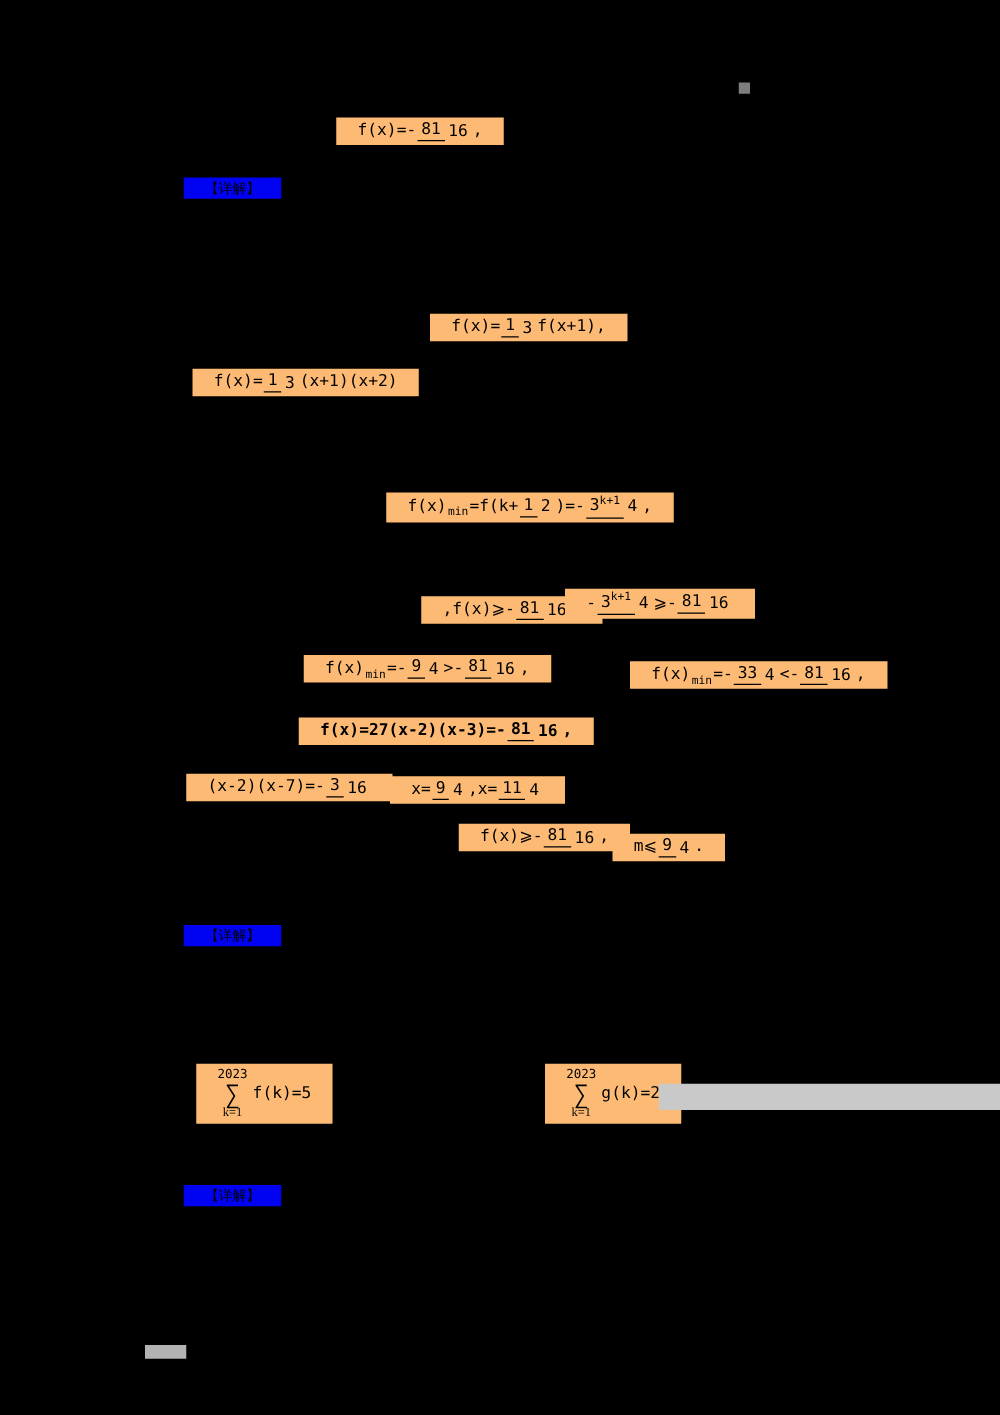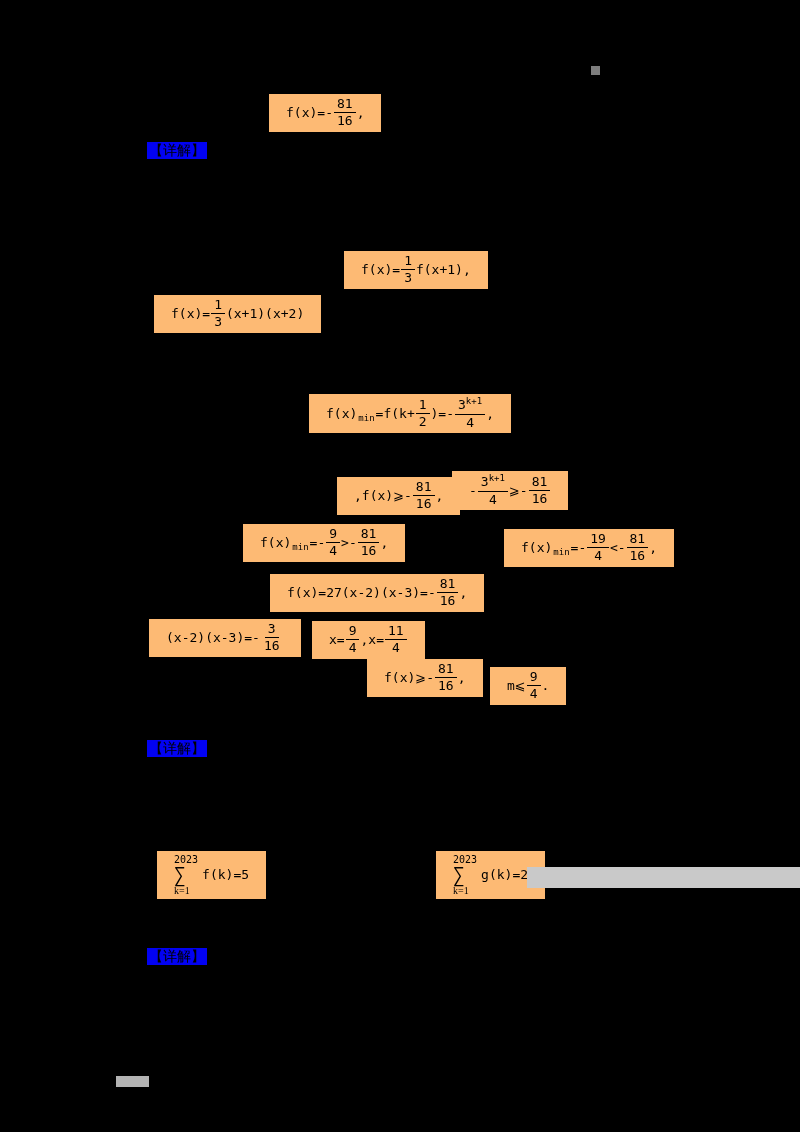--- a/index.html
+++ b/index.html
@@ -23,21 +23,21 @@
     font-size:13px;
     line-height:1.2;
     padding:3px 17px;
     display:inline-flex;
     align-items:center;
     white-space:pre;
   }
   .formula .txt { display:inline-block; }
   .frac {
     display:inline-flex;
-    flex-direction:column;
+    flex-direction:row;
     align-items:center;
     margin:0 1px;
     vertical-align:middle;
   }
   .frac .num {
     display:block;
     border-bottom:1px solid #000;
     padding:0 3px 1px 3px;
     line-height:1.1;
     text-align:center;
@@ -55,31 +55,31 @@
     margin:0 1px;
   }
   .msup {
     font-size:9px;
     vertical-align:super;
     line-height:1;
   }
   .sum {
     display:inline-flex;
     flex-direction:column;
-    align-items:flex-start;
+    align-items:center;
     margin-right:4px;
   }
   .sum-top { font-size:10px; line-height:11px; }
   .sum-sigma { font-size:20px; line-height:20px; }
   .sum-bot { font-size:10px; line-height:11px;font-family:Liberation Serif, serif; }
   .blue-label {
     position:absolute;
     height:17px;
-    padding:1px 2px;
-    font-size:14px;
+    padding:1px 17px;
+    font-size:11px;
     line-height:15px;
     color:#000;
     font-family:"DejaVu Sans",sans-serif;
     white-space:nowrap;
     overflow:hidden;
   }
   .artifact { position:absolute; }
 </style>
 </head>
 <body>
@@ -90,23 +90,23 @@
   <div class="blue-label" style="left: 147px; top: 740px; background: rgb(2, 2, 242);">【详解】</div>
   <div class="blue-label" style="left: 147px; top: 948px; background: rgb(2, 2, 242);">【详解】</div>
 
   <div class="formula" style="left:269px; top:94px;"><span class="txt">f(x)=-</span><span class="frac"><span class="num">81</span><span class="den">16</span></span><span class="txt">,</span></div>
   <div class="formula" style="left:344px; top:251px;"><span class="txt">f(x)=</span><span class="frac"><span class="num">1</span><span class="den">3</span></span><span class="txt">f(x+1)</span><span class="txt">,</span></div>
   <div class="formula" style="left:154px; top:295px;"><span class="txt">f(x)=</span><span class="frac"><span class="num">1</span><span class="den">3</span></span><span class="txt">(x+1)(x+2)</span></div>
   <div class="formula" style="left:309px; top:394px;"><span class="txt">f(x)</span><span class="msub">min</span><span class="txt">=f(k+</span><span class="frac"><span class="num">1</span><span class="den">2</span></span><span class="txt">)=-</span><span class="frac"><span class="num">3<span class="msup">k+1</span></span><span class="den">4</span></span><span class="txt">,</span></div>
   <div class="formula" style="left:337px; top:477px;align-items:center;"><span class="txt">,f(x)⩾-</span><span class="frac"><span class="num">81</span><span class="den">16</span></span><span class="txt">,</span></div>
   <div class="formula" style="left:452px; top:471px;"><span class="txt">-</span><span class="frac"><span class="num">3<span class="msup">k+1</span></span><span class="den">4</span></span><span class="txt">⩾-</span><span class="frac"><span class="num">81</span><span class="den">16</span></span></div>
   <div class="formula" style="left:243px; top:524px;"><span class="txt">f(x)</span><span class="msub">min</span><span class="txt">=-</span><span class="frac"><span class="num">9</span><span class="den">4</span></span><span class="txt">&gt;-</span><span class="frac"><span class="num">81</span><span class="den">16</span></span><span class="txt">,</span></div>
-  <div class="formula" style="left:504px; top:529px;"><span class="txt">f(x)</span><span class="msub">min</span><span class="txt">=-</span><span class="frac"><span class="num">19</span><span class="den">4</span></span><span class="txt">&lt;-</span><span class="frac"><span class="num">81</span><span class="den">16</span></span><span class="txt">,</span></div>
-  <div class="formula" style="left:270px; top:574px;"><span class="txt">f(x)=27(x-2)(x-3)=-</span><span class="frac"><span class="num">81</span><span class="den">16</span></span><span class="txt">,</span></div>
-  <div class="formula" style="left:149px; top:619px;"><span class="txt">(x-2)(x-3)=-</span><span class="frac"><span class="num">3</span><span class="den">16</span></span></div>
+  <div class="formula" style="left:504px; top:529px;"><span class="txt">f(x)</span><span class="msub">min</span><span class="txt">=-</span><span class="frac"><span class="num">33</span><span class="den">4</span></span><span class="txt">&lt;-</span><span class="frac"><span class="num">81</span><span class="den">16</span></span><span class="txt">,</span></div>
+  <div class="formula" style="left:239px; top:574px;font-weight:bold;"><span class="txt">f(x)=27(x-2)(x-3)=-</span><span class="frac"><span class="num">81</span><span class="den">16</span></span><span class="txt">,</span></div>
+  <div class="formula" style="left:149px; top:619px;"><span class="txt">(x-2)(x-7)=-</span><span class="frac"><span class="num">3</span><span class="den">16</span></span></div>
   <div class="formula" style="left:312px; top:621px;"><span class="txt">x=</span><span class="frac"><span class="num">9</span><span class="den">4</span></span><span class="txt">,x=</span><span class="frac"><span class="num">11</span><span class="den">4</span></span></div>
   <div class="formula" style="left:367px; top:648px;margin-top:11px;"><span class="txt">f(x)⩾-</span><span class="frac"><span class="num">81</span><span class="den">16</span></span><span class="txt">,</span></div>
   <div class="formula" style="left:490px; top:667px;"><span class="txt">m⩽</span><span class="frac"><span class="num">9</span><span class="den">4</span></span><span class="txt">.</span></div>
   <div class="formula" style="left:157px; top:851px;"><span class="sum"><span class="sum-top">2023</span><span class="sum-sigma">∑</span><span class="sum-bot">k=1</span></span><span class="txt">f(k)=5</span></div>
   <div class="formula" style="left:436px; top:851px;"><span class="sum"><span class="sum-top">2023</span><span class="sum-sigma">∑</span><span class="sum-bot">k=1</span></span><span class="txt">g(k)=2</span></div>
 
   <div class="artifact" id="gray-square" style="left: 591px; top: 66px; width: 9px; height: 9px; background: rgb(125, 125, 125);"></div>
   <div class="artifact" id="gray-strip" style="left: 527px; top: 867px; width: 273px; height: 21px; background: rgb(201, 201, 201);"></div>
   <div class="artifact" id="gray-bar" style="left: 116px; top: 1076px; width: 33px; height: 11px; background: rgb(179, 179, 179);"></div>
 

